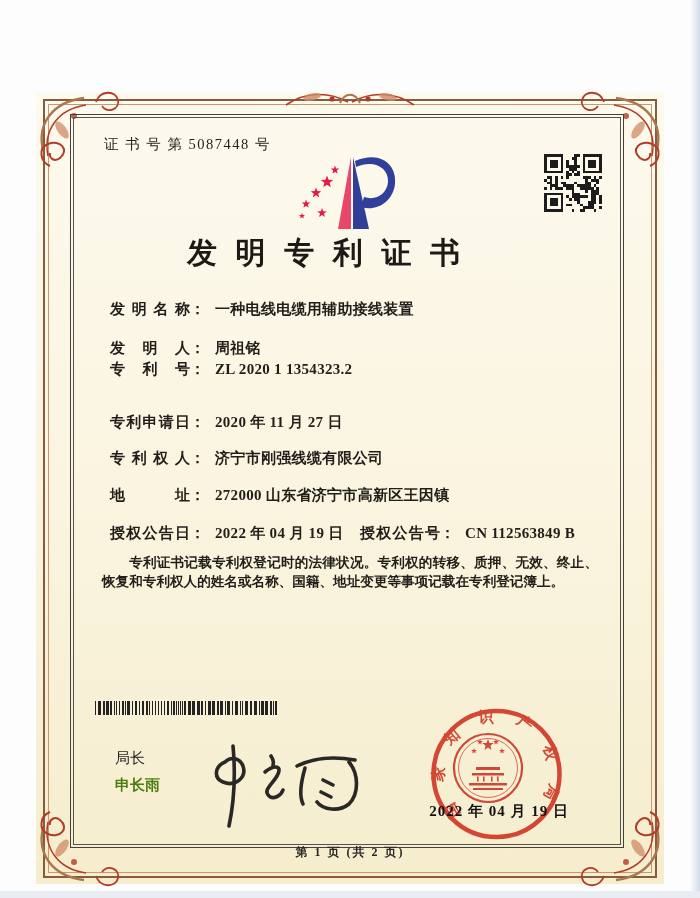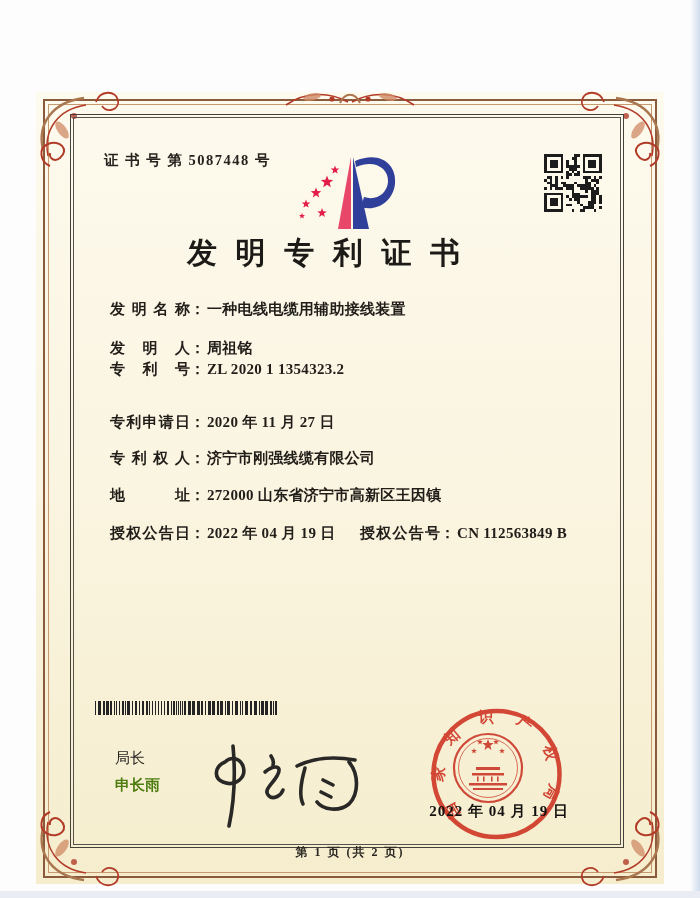--- a/index.html
+++ b/index.html
@@ -7,28 +7,28 @@
        font-family:"Liberation Serif","DejaVu Serif",serif;}
   .abs{position:absolute;}
   #paper{left:36px;top:92px;width:628px;height:792px;
          background:linear-gradient(180deg,#fdfaee 0%,#faf4df 55%,#f5edcd 100%);}
   #edge-right{right:0;top:0;width:10px;height:898px;
          background:linear-gradient(to right,rgba(205,217,234,0),#cfdcec);}
   #edge-bottom{left:0;bottom:0;width:700px;height:7px;background:#e9edf3;}
   #frame-svg{left:0;top:0;width:700px;height:898px;pointer-events:none;}
   #inner-border{left:70px;top:114px;width:552px;height:732px;border:1.6px solid #44403a;}
   #inner-border .line2{position:absolute;inset:1.6px;border:1px solid #57524b;}
-  #cert-no{left:104px;top:151px;font-size:14.5px;font-weight:bold;letter-spacing:1.5px;color:#26231f;}
+  #cert-no{left:104px;top:135px;font-size:14.5px;font-weight:normal;letter-spacing:1.5px;color:#26231f;}
   #qr{left:544px;top:154px;width:58px;height:58px;}
   #logo{left:288px;top:146px;width:136px;height:94px;}
   #title{left:0;top:233px;width:647px;text-align:center;font-size:30px;font-weight:bold;
          letter-spacing:.62em;text-indent:.62em;color:#1c1a17;}
   .frow{left:110px;font-size:15px;font-weight:bold;color:#211e1a;white-space:nowrap;}
   .flabel{display:inline-block;width:80px;text-align:justify;text-align-last:justify;vertical-align:bottom;}
-  .fval{margin-left:2px;letter-spacing:.3px;}
+  .fval{margin-left:10px;letter-spacing:.3px;}
   #f1{top:300px}#f2{top:339px}#f3{top:360px}#f4{top:413px}#f5{top:449px}#f6{top:486px}#fgrant{top:524px}
   .g2{position:absolute;left:250px;top:0;white-space:nowrap;}
   #paras{left:102px;top:554px;width:496px;font-size:13.6px;line-height:18.6px;color:#221f1a;text-align:justify;}
   #paras p{margin:0;text-indent:2em;font-weight:600;}
   #barcode{left:95px;top:701px;width:183px;height:14px;}
   #signer-title{left:115px;top:749px;font-size:15px;font-weight:normal;color:#211e1a;}
   #signer-name{left:115px;top:776px;font-size:15px;font-weight:bold;color:#4d7c0f;}
   #sig{left:205px;top:738px;width:170px;height:100px;}
   #seal{left:419px;top:697px;width:155px;height:155px;mix-blend-mode:multiply;}
   #seal-date{left:424px;top:802px;width:150px;text-align:center;font-size:15px;font-weight:bold;
@@ -335,20 +335,21 @@
 </div>
 <div id="f6" class="abs frow">
   <span class="flabel">地址</span><span>：</span><span class="fval">272000 山东省济宁市高新区王因镇</span>
 </div>
 <div id="fgrant" class="abs frow">
   <span class="flabel">授权公告日</span><span>：</span><span class="fval">2022 年 04 月 19 日</span>
   <span class="g2"><span class="flabel">授权公告号</span><span>：</span><span class="fval">CN 112563849 B</span></span>
 </div>
 
 <div id="paras" class="abs">
+  <p>专利证书记载专利权登记时的法律状况。专利权的转移、质押、无效、终止、恢复和专利权人的姓名或名称、国籍、地址变更等事项记载在专利登记簿上。</p>
 </div>
 
 <svg id="barcode" class="abs" viewBox="0 0 183 14" preserveAspectRatio="none">
   <g id="barcode-bars" shape-rendering="crispEdges">
       <rect x="0" y="0" width="1" height="14" fill="#242424"></rect>
       <rect x="3" y="0" width="3" height="14" fill="#242424"></rect>
       <rect x="8" y="0" width="2" height="14" fill="#242424"></rect>
       <rect x="11" y="0" width="3" height="14" fill="#242424"></rect>
       <rect x="15" y="0" width="2" height="14" fill="#242424"></rect>
       <rect x="19" y="0" width="1" height="14" fill="#242424"></rect>

